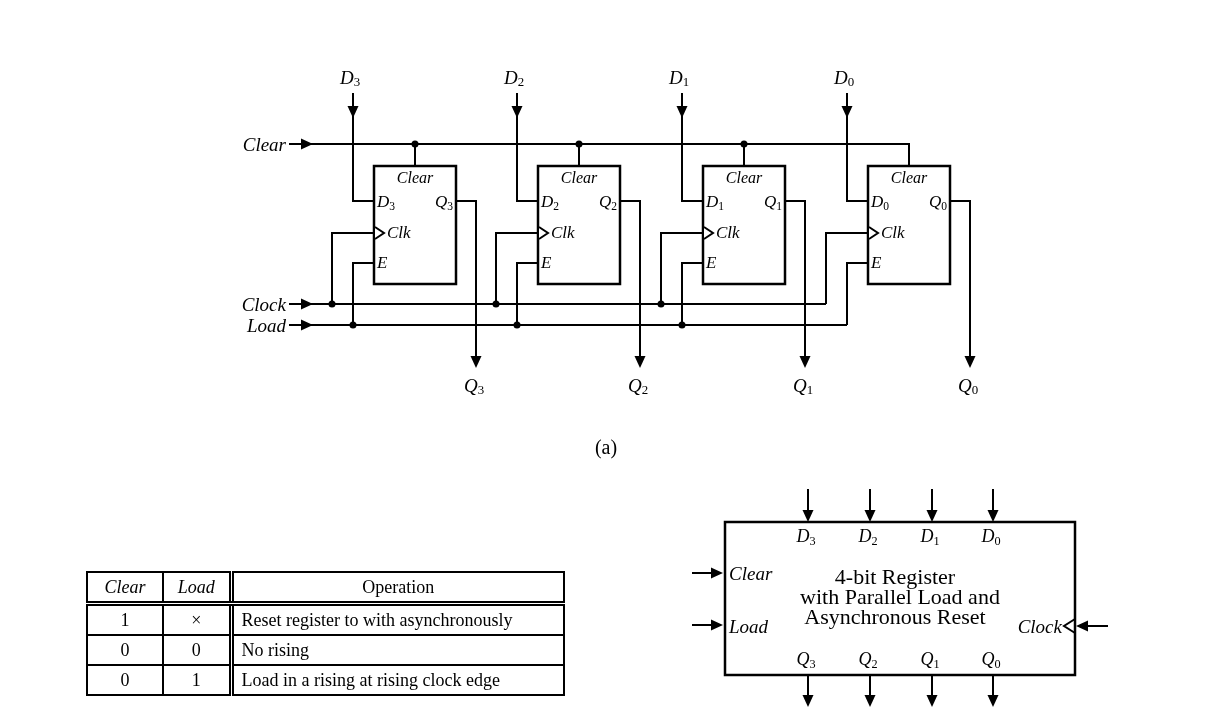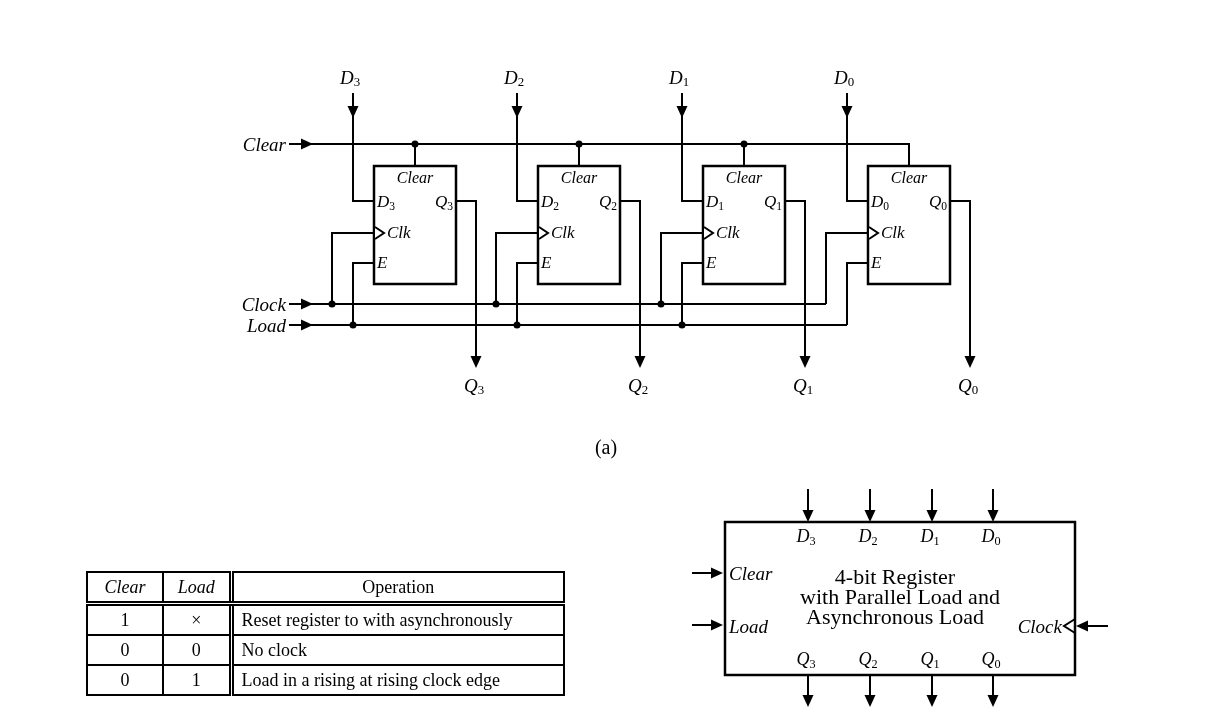--- a/index.html
+++ b/index.html
@@ -174,41 +174,41 @@
     </thead>
     <tbody>
       <tr>
         <td>1</td>
         <td>×</td>
         <td class="op">Reset register to with asynchronously</td>
       </tr>
       <tr>
         <td>0</td>
         <td>0</td>
-        <td class="op">No clock</td>
+        <td class="op">No rising</td>
       </tr>
       <tr>
         <td>0</td>
         <td>1</td>
         <td class="op">Load in a rising at rising clock edge</td>
       </tr>
     </tbody>
   </table>
 
   <div class="lbl blk-pin ctr" style="left:806px;top:536px"><span>D</span><sub>3</sub></div>
   <div class="lbl blk-pin ctr" style="left:868px;top:536px"><span>D</span><sub>2</sub></div>
   <div class="lbl blk-pin ctr" style="left:930px;top:536px"><span>D</span><sub>1</sub></div>
   <div class="lbl blk-pin ctr" style="left:991px;top:536px"><span>D</span><sub>0</sub></div>
 
   <div class="lbl blk-sig vctr" style="left:729px;top:573px">Clear</div>
   <div class="lbl blk-sig vctr" style="left:729px;top:626px">Load</div>
   <div class="lbl blk-sig rgt" style="left:1062px;top:626px">Clock</div>
 
   <div class="lbl blk-title ctr" style="left:895px;top:577px">4-bit Register</div>
   <div class="lbl blk-title ctr" style="left:900px;top:597px">with Parallel Load and</div>
-  <div class="lbl blk-title ctr" style="left:895px;top:617px">Asynchronous Load</div>
+  <div class="lbl blk-title ctr" style="left:895px;top:617px">Asynchronous Reset</div>
 
   <div class="lbl blk-pin ctr" style="left:806px;top:659px"><span>Q</span><sub>3</sub></div>
   <div class="lbl blk-pin ctr" style="left:868px;top:659px"><span>Q</span><sub>2</sub></div>
   <div class="lbl blk-pin ctr" style="left:930px;top:659px"><span>Q</span><sub>1</sub></div>
   <div class="lbl blk-pin ctr" style="left:991px;top:659px"><span>Q</span><sub>0</sub></div>
 
 </div>
 
 </body></html>

